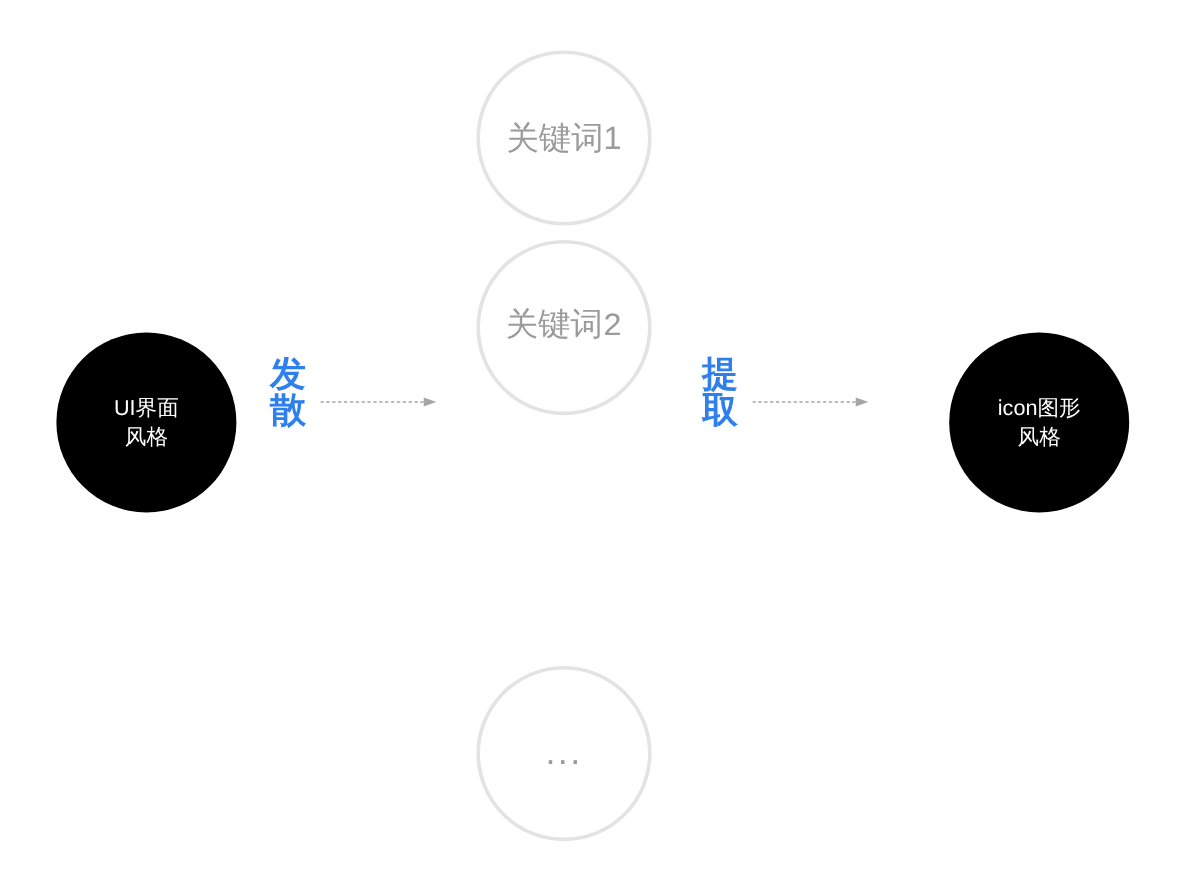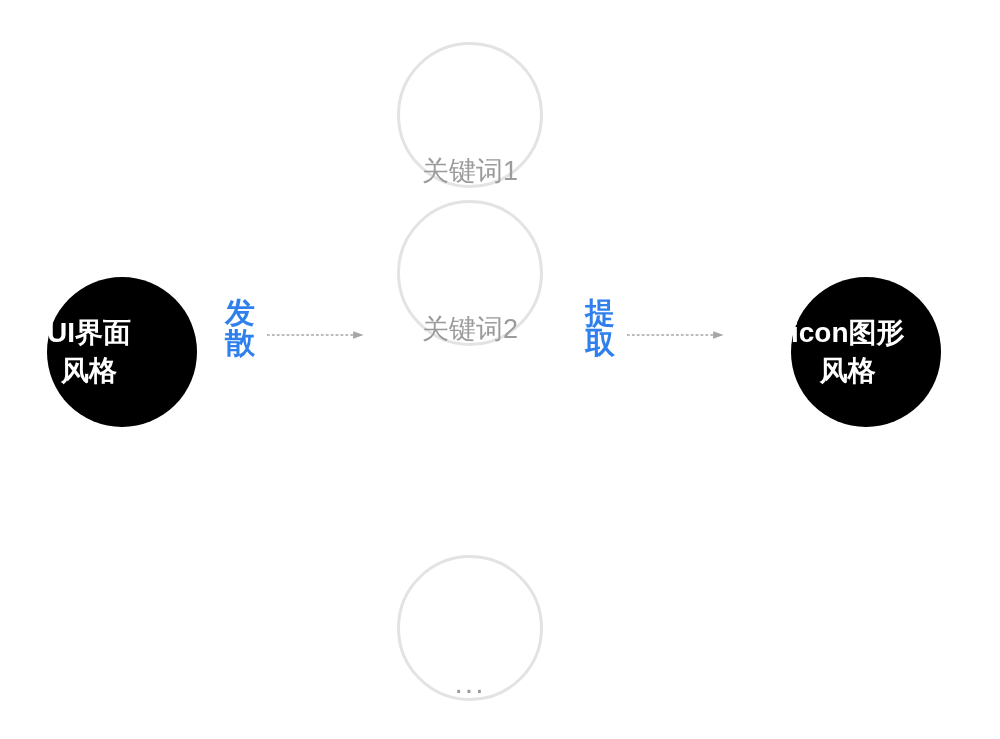--- a/index.html
+++ b/index.html
@@ -21,44 +21,44 @@
   }
   .diagram{position:absolute;inset:0;}
 
   
   .node{
     position:absolute;
     width:150px;height:150px;
     border-radius:50%;
     background:var(--node-bg);
     color:var(--node-text);
-    display:flex;align-items:center;justify-content:flex-start;
+    display:flex;align-items:center;justify-content:center;
     text-align:center;
-    font-size:28px;font-weight:bold;
+    font-size:18px;font-weight:normal;
     line-height:1.35;
     white-space:pre-line;
   }
   .node-left{left:47px;top:277px;}
   .node-right{left:791px;top:277px;}
 
   
   .keyword{
     position:absolute;
     left:397px;
     width:146px;height:146px;
     border:3px solid var(--keyword-border);
     border-radius:50%;
     background:#fff;
-    display:flex;align-items:flex-end;justify-content:center;
+    display:flex;align-items:center;justify-content:center;
     color:var(--keyword-text);
     font-size:27px;
     line-height:1;
   }
   .keyword-1{top:42px;}
-  .keyword-2{top:200px;}
+  .keyword-2{top:200px;font-family:Liberation Mono, monospace;}
   .keyword-3{top:378px;}
   .keyword-4{top:555px;}
   .keyword-4 .keyword-label{font-size:30px;letter-spacing:2px;}
 
   
   .flow{
     position:absolute;
     width:140px;
     display:flex;flex-direction:row;align-items:center;
   }

